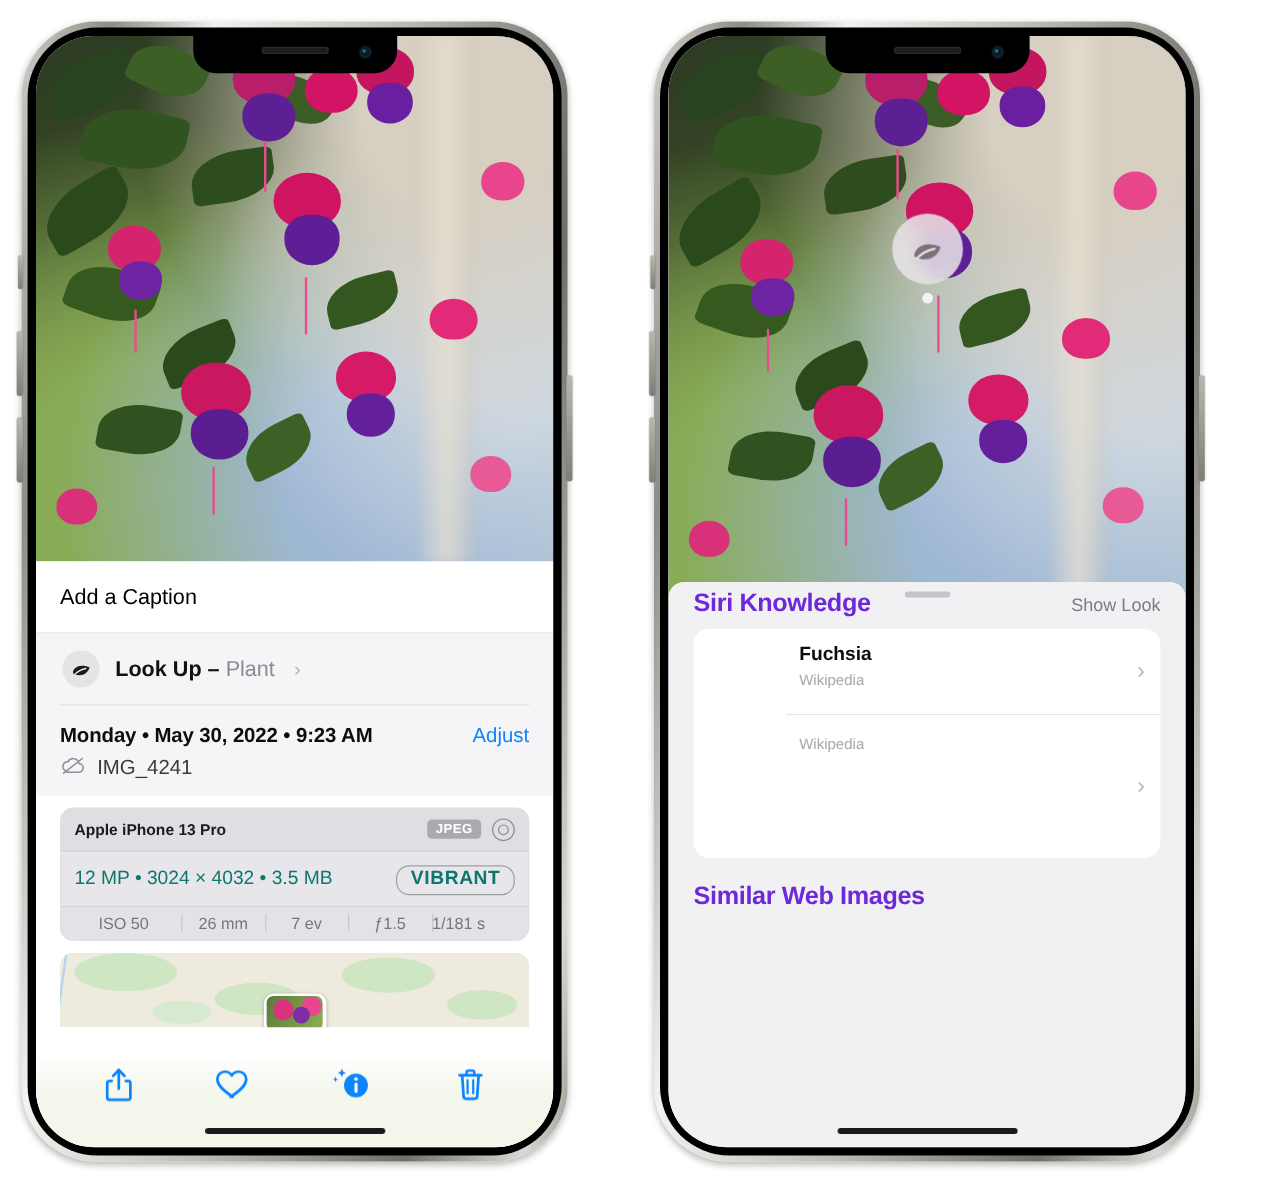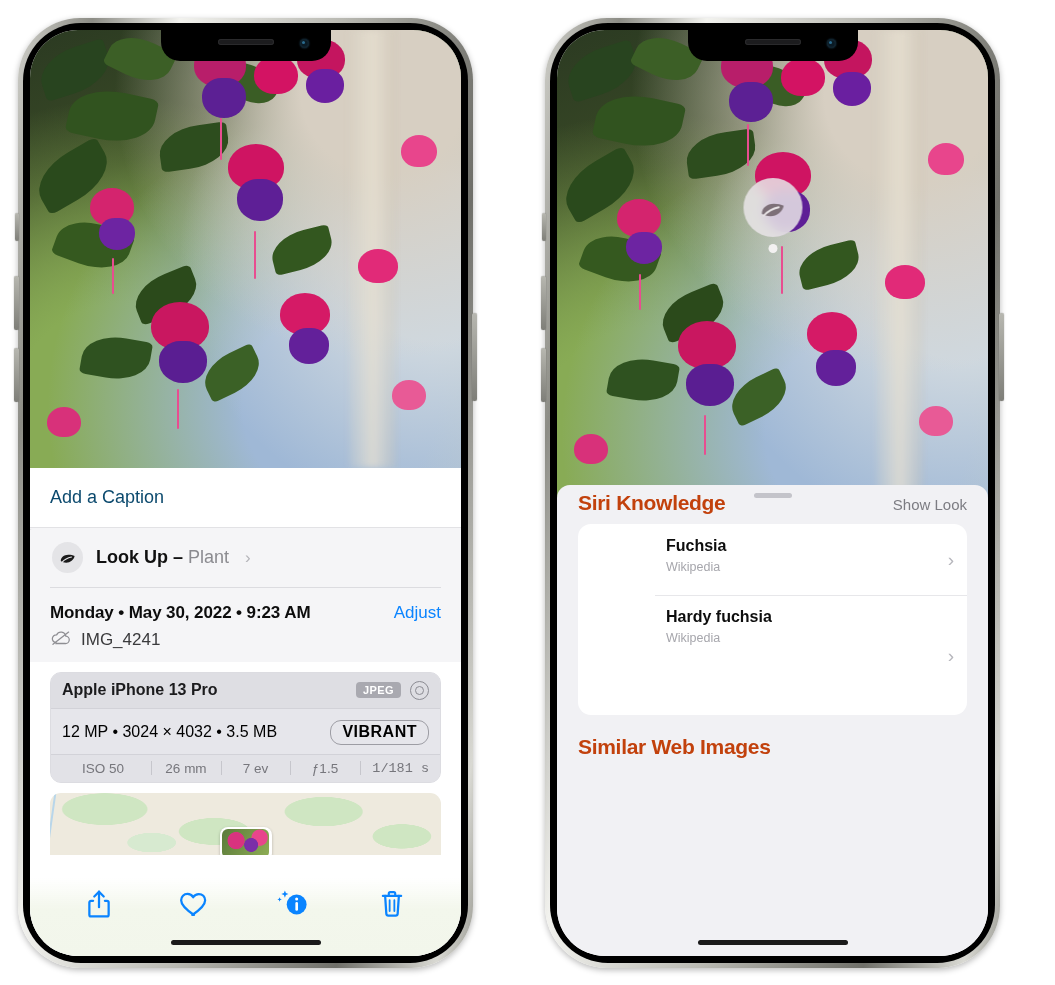--- a/index.html
+++ b/index.html
@@ -95,21 +95,21 @@
   
   .sheet{
     position:absolute; left:0; right:0; bottom:0;
     background:#ffffff;
     z-index:20;
     display:flex; flex-direction:column;
   }
   .caption-row{
     height:60px; display:flex; align-items:center; padding:0 20px;
     background:#fff;
-    font-size:18px; color:#0c4a6e;
+    font-size:18px; color:#000000;
     border-bottom:0.5px solid #e2e2e5;
   }
   .lookup-band{ background:#f5f5f7; }
   .lookup-row{
     display:flex; align-items:center; gap:13px;
     padding:14px 20px 14px 22px; position:relative;
   }
   .leaf-circle{
     width:31px;height:31px;border-radius:50%;
     background:#e4e4e7;
@@ -132,44 +132,44 @@
 
   .cam-card{
     margin:10px 20px 0; border-radius:11px; overflow:hidden;
     background:#e6e6eb; border:0.5px solid #dcdce1;
   }
   .cam-head{
     display:flex; align-items:center; justify-content:space-between;
     padding:8px 11px; background:#dedee3;
     border-bottom:0.5px solid #d2d2d8;
   }
-  .cam-model{ font-size:16px; font-weight:600; color:#1b1b1d;text-align:right; }
+  .cam-model{ font-size:13px; font-weight:600; color:#1b1b1d;text-align:right; }
   .cam-head-right{ display:flex; align-items:center; gap:9px; }
   .badge-jpeg{
     background:#a9a9b0; color:#fff; font-size:11px; font-weight:600;
     letter-spacing:.4px; padding:2px 7px; border-radius:4px;
   }
   .lens-icon{ width:19px;height:19px;border-radius:50%;
     border:1.6px solid #8b8b92; display:flex;align-items:center;justify-content:center; }
   .lens-icon i{ width:9px;height:9px;border-radius:50%;border:1.6px solid #8b8b92; display:block; }
   .cam-body{ padding:8px 11px 9px; background:#e6e6eb; }
   .cam-l1{ font-size:16px; color:#6a6a70; }
   .cam-l2{ display:flex; align-items:center; justify-content:space-between; margin-top:3px; }
-  .cam-l2 span{ font-size:16px; color:#000000; }
+  .cam-l2 span{ font-size:16px; color:#0f766e; }
   .pill-vibrant{
     border:1px solid #9d9da4; color:#6f6f76; font-size:11px; font-weight:600;
     letter-spacing:.5px; padding:2.5px 11px; border-radius:11px;
   }
   .exif{
     display:flex; align-items:center; background:#e2e2e7;
     border-top:0.5px solid #d2d2d8; padding:6px 11px;
   }
   .exif .cell{ flex:1; text-align:center; font-size:13.5px; color:#76767c; }
   .exif .cell:first-child{ text-align:left;margin-left:20px; }
-  .exif .cell:last-child{ text-align:right;font-family:Liberation Mono, monospace; }
+  .exif .cell:last-child{ text-align:left; }
   .exif .sep{ width:0.5px; height:14px; background:#c6c6cc; }
 
   .map-wrap{ margin:10px 20px 0; border-radius:11px 11px 0 0; overflow:hidden; height:62px; position:relative; }
   .map{ position:absolute; inset:0;
     background:
       radial-gradient(ellipse 70px 26px at 14% 26%, #cfe6c2 0 60%, transparent 62%),
       radial-gradient(ellipse 58px 22px at 42% 62%, #cfe6c2 0 60%, transparent 62%),
       radial-gradient(ellipse 64px 24px at 70% 30%, #cfe6c2 0 60%, transparent 62%),
       radial-gradient(ellipse 48px 20px at 90% 70%, #cfe6c2 0 60%, transparent 62%),
       radial-gradient(ellipse 40px 16px at 26% 80%, #d7ead0 0 60%, transparent 62%),
@@ -216,21 +216,21 @@
   .results-title{ font-size:19px; font-weight:700; color:#111; }
   .close-btn{
     position:absolute; right:17px; top:16px;
     width:30px;height:30px;border-radius:50%;
     background:#e0e0e5; display:flex;align-items:center;justify-content:center;
   }
   .sec-head{
     display:flex; align-items:baseline; justify-content:space-between;
     padding:6px 21px 9px;
   }
-  .sec-title{ font-size:21px; font-weight:700; color:#c2410c; letter-spacing:-.3px; }
+  .sec-title{ font-size:21px; font-weight:700; color:#6d28d9; letter-spacing:-.3px; }
   .sec-action{ font-size:15px; color:#7c7c82; }
   .kn-card{
     margin:0 21px; background:#fff; border-radius:13px; overflow:hidden;
   }
   .kn-row{ display:flex; align-items:flex-start; gap:13px; padding:13px 13px 12px; position:relative; }
   .kn-row + .kn-row::before{
     content:''; position:absolute; top:0; left:77px; right:0; height:0.5px; background:#e7e7ea;
   }
   .kn-thumb{ width:62px; height:46px; border-radius:7px; flex:none; overflow:hidden; }
   .kn-thumb.tall{ height:95px; }
@@ -549,21 +549,20 @@
             <span class="kn-thumb"><span class="a1"></span></span>
             <span class="kn-body">
               <div class="kn-title">Fuchsia</div>
               <div class="kn-src">Wikipedia</div>
             </span>
             <span class="kn-chev">›</span>
           </div>
           <div class="kn-row">
             <span class="kn-thumb tall"><span class="a2"></span></span>
             <span class="kn-body">
-              <div class="kn-title">Hardy fuchsia</div>
               <div class="kn-src">Wikipedia</div>
             </span>
             <span class="kn-chev">›</span>
           </div>
         </div>
 
         <div class="sec-head" style="padding-top:20px;">
           <span class="sec-title">Similar Web Images</span>
         </div>
 

